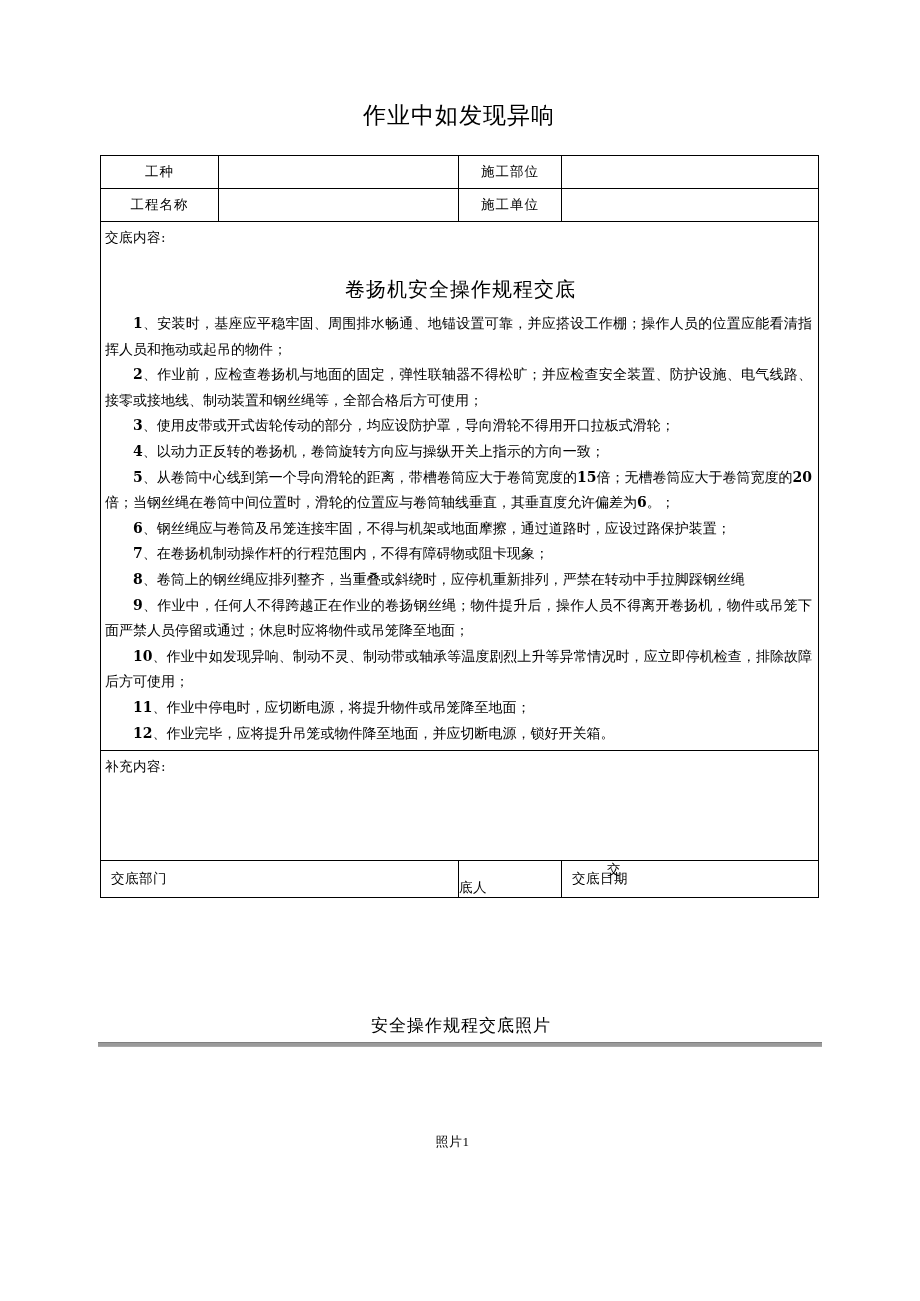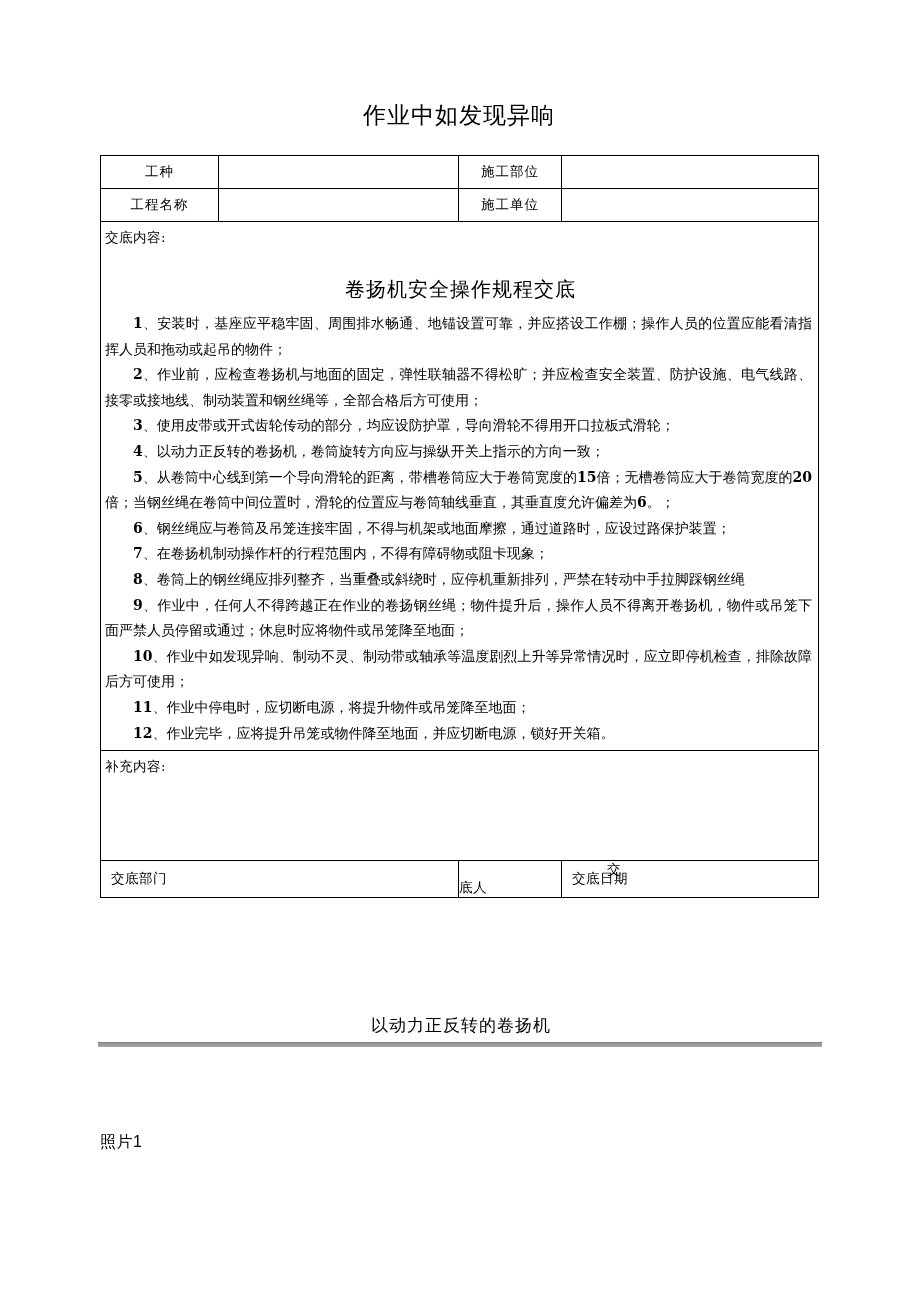--- a/index.html
+++ b/index.html
@@ -124,23 +124,23 @@
     height: 3px;
     border-top: 1px solid #808080;
     border-bottom: 1px solid #a9a9a9;
     background: #9a9a9a;
   }
   .photo-caption {
     position: absolute;
     left: 100px;
     top: 1130px;
     width: 705px;
-    text-align: left;
-    font-family: Liberation Sans, sans-serif;
-    font-size: 16px;
+    text-align: center;
+    font-family: Liberation Serif, serif;
+    font-size: 13px;
     line-height: 24px;
     letter-spacing: 0.5px;
   }
 </style>
 </head>
 <body>
 
 <div class="page">
 
   <div class="doc-title">作业中如发现异响</div>
@@ -204,19 +204,19 @@
           <span>交底人</span>
         </td>
         <td class="footer-label">
           <span>交底日期</span>
         </td>
       </tr>
 
     </tbody>
   </table>
 
-  <div class="photo-heading">以动力正反转的卷扬机</div>
+  <div class="photo-heading">安全操作规程交底照片</div>
 
   <div class="photo-rule"></div>
 
   <div class="photo-caption">照片1</div>
 
 </div>
 
 </body></html>

